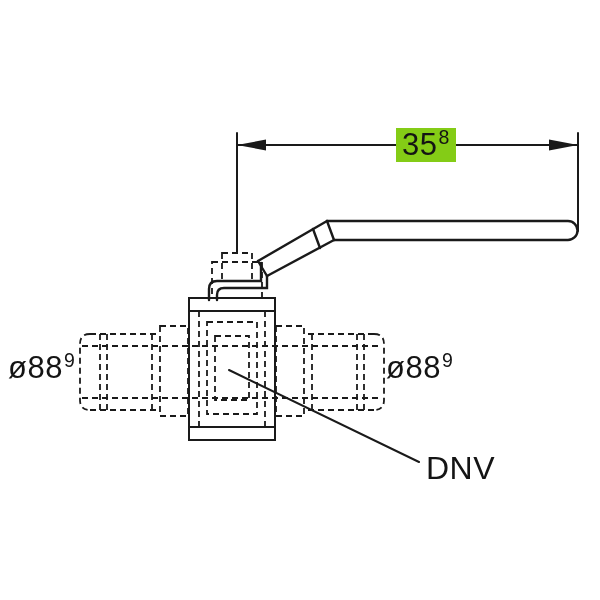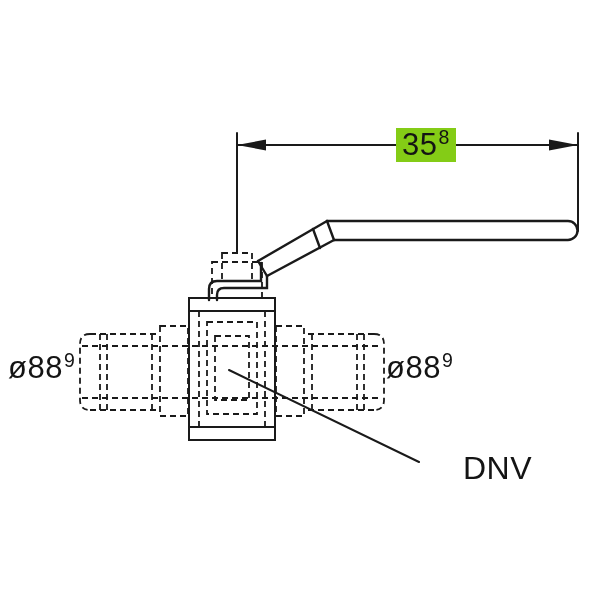--- a/index.html
+++ b/index.html
@@ -19,21 +19,21 @@
     font-size: 31px;
     line-height: 1.1;
     color: #141414;
     white-space: nowrap;
     letter-spacing: 0.5px;
   }
   .label sup { font-size: 0.63em; line-height: 0; margin-left: 1px; }
   .dim-label  { left: 388px; top: 128px; background: #84cc16; padding: 0 6px; margin-left: 8px; }
   .left-dia   { left: 8px;   top: 351px; }
   .right-dia  { left: 386px; top: 351px; }
-  .dnv-label  { left: 426px; top: 451px; font-size: 32px; margin-left: 37px; }
+  .dnv-label  { left: 426px; top: 451px; font-size: 32px; }
 </style>
 </head>
 <body>
 
 <div class="canvas">
 
   <svg viewBox="0 0 600 600" width="600" height="600">
     <g stroke="#1a1a1a" fill="none" stroke-width="2" stroke-linecap="round">
 
       <g>

